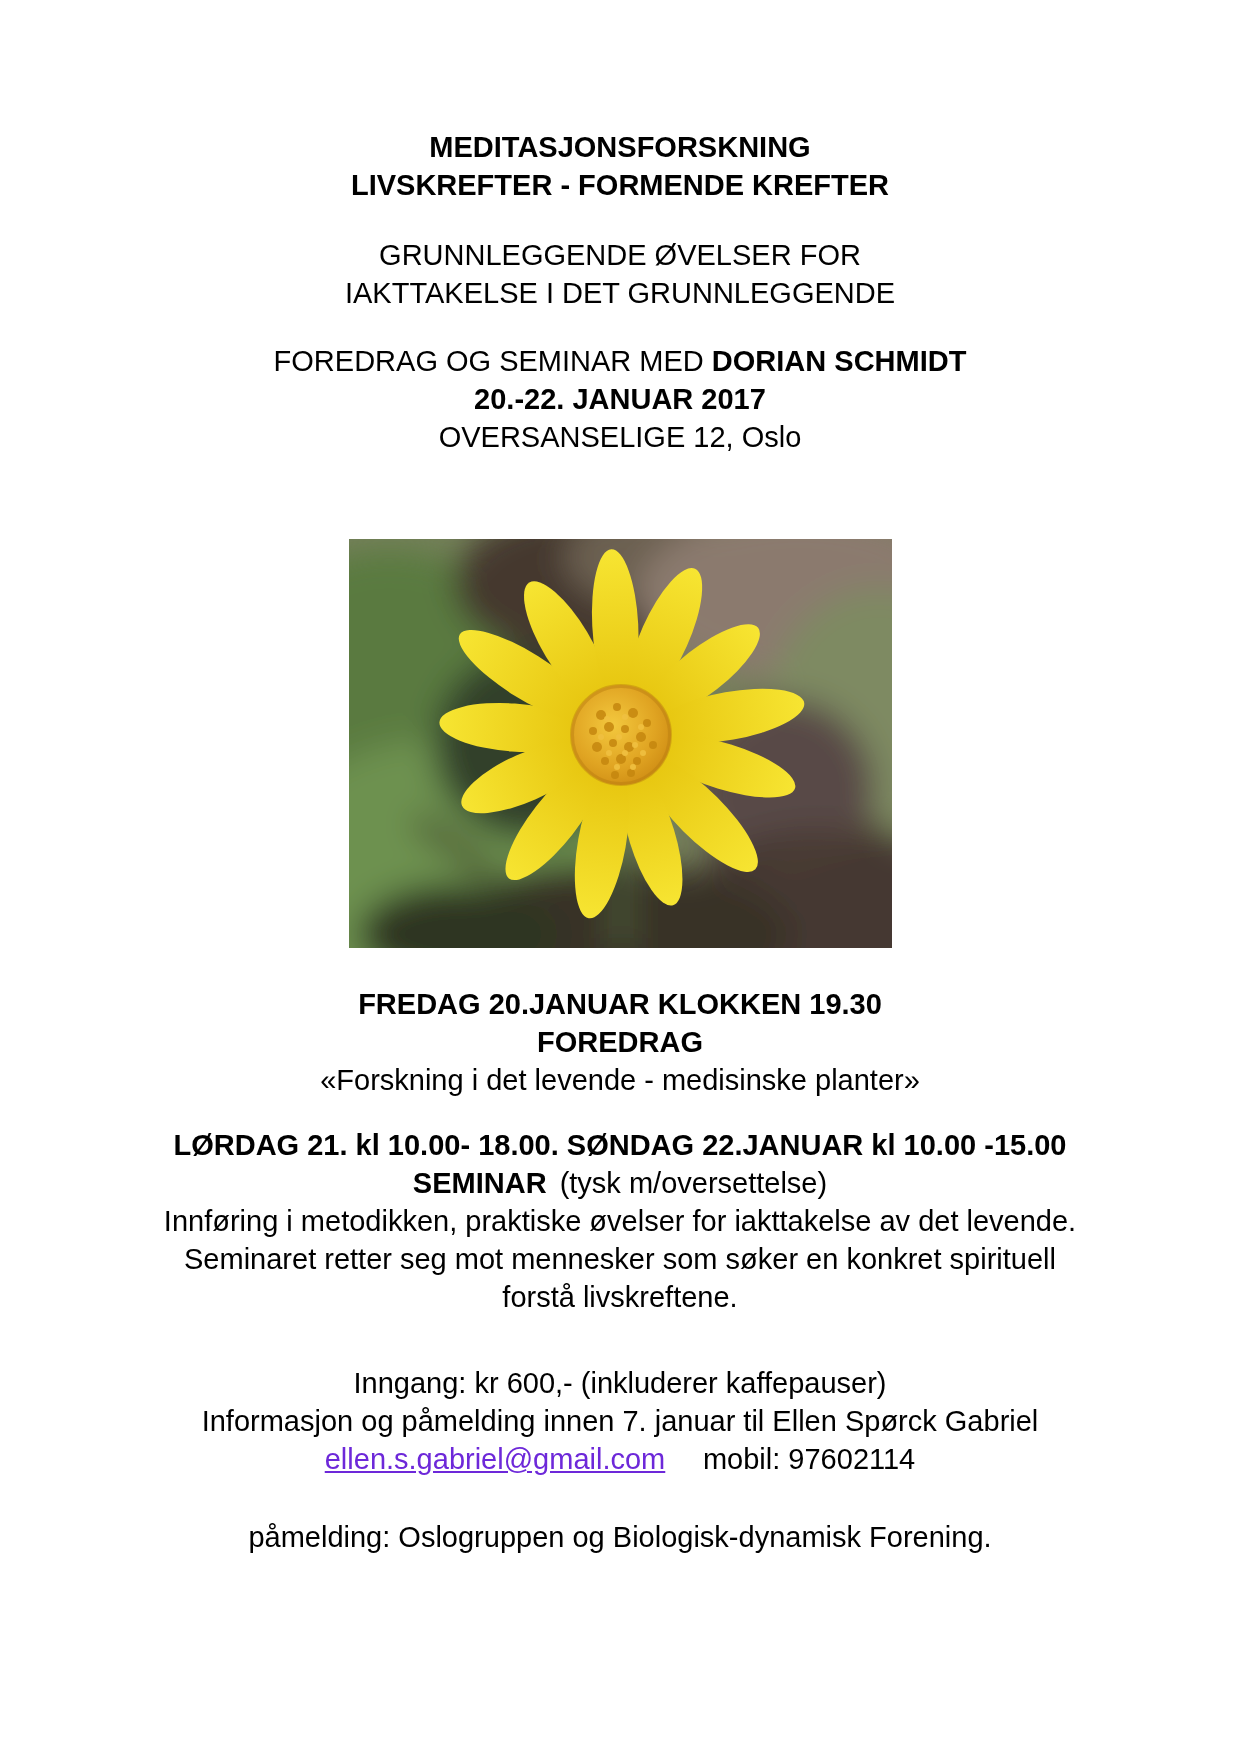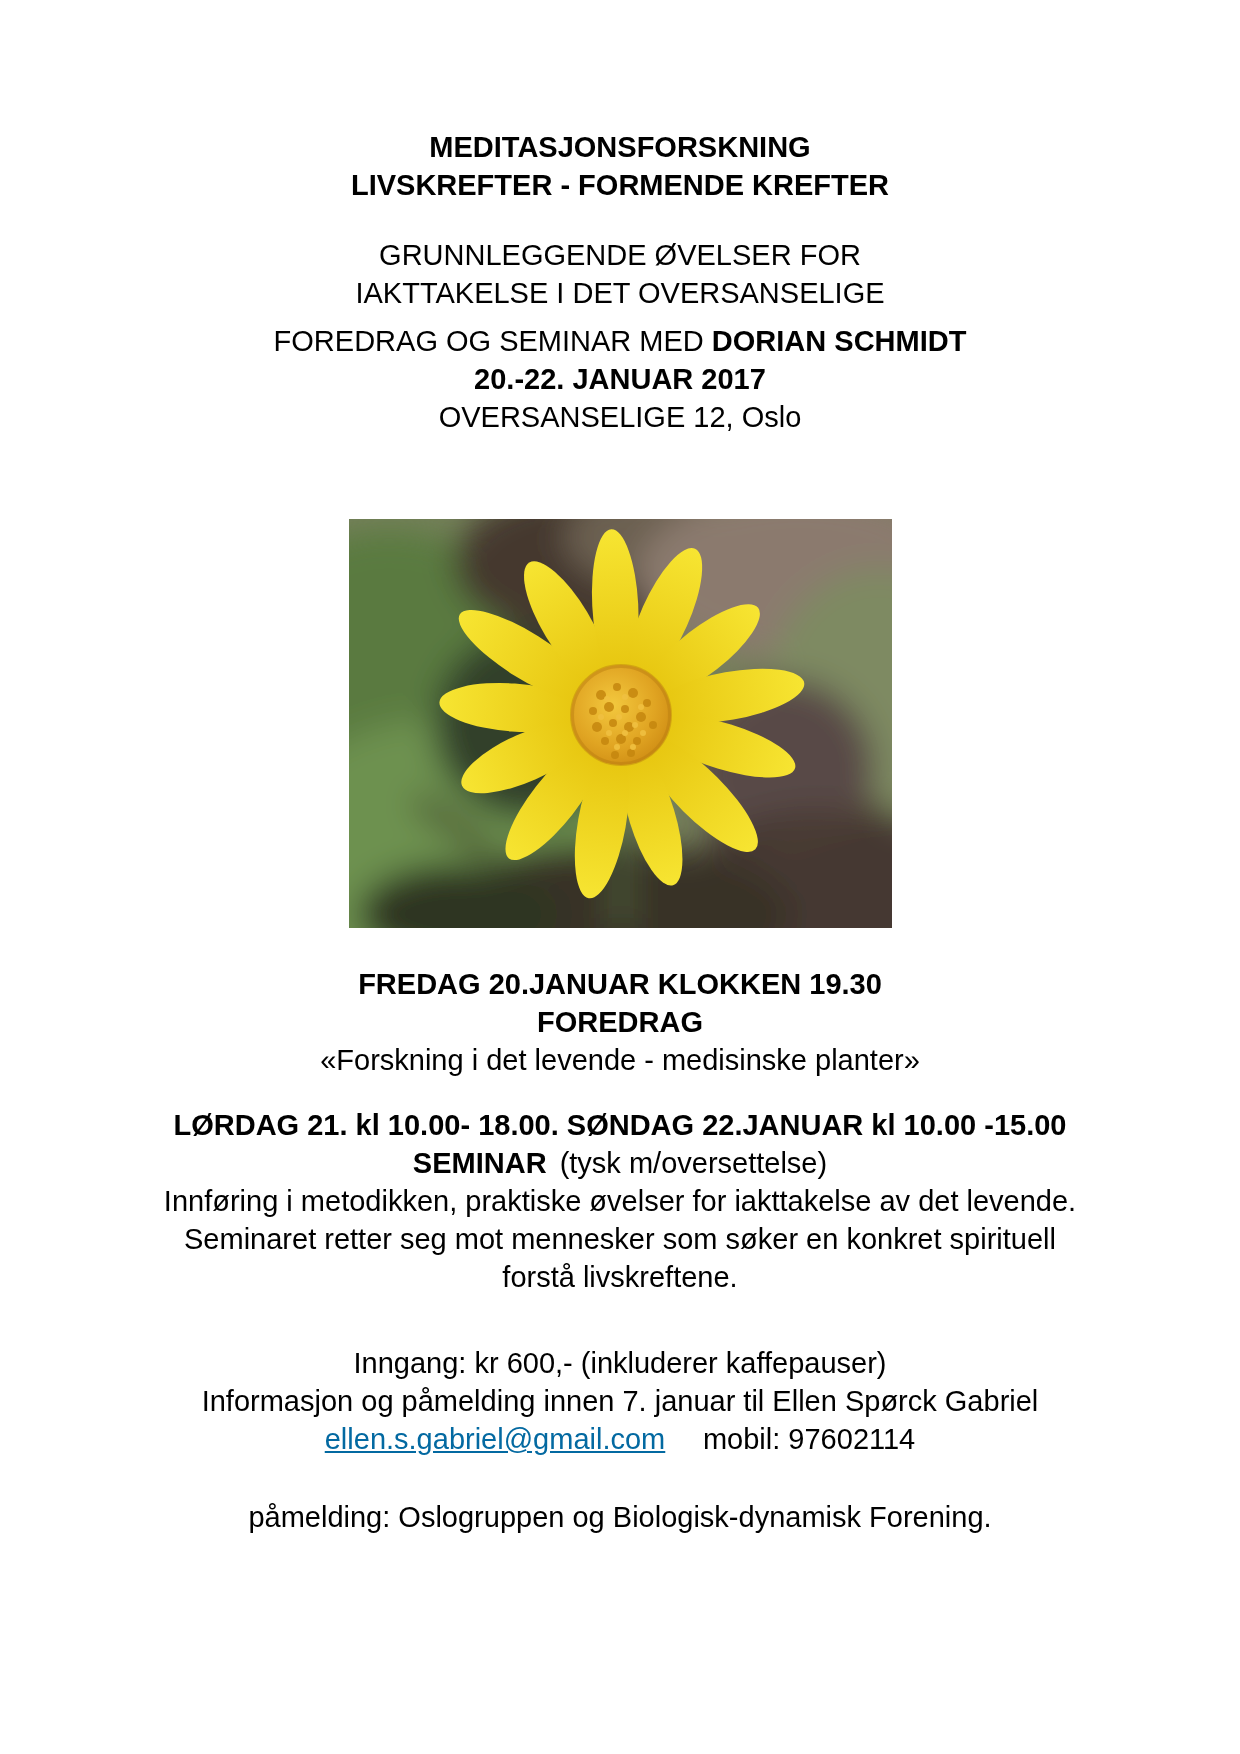--- a/index.html
+++ b/index.html
@@ -13,48 +13,48 @@
     font-size:29px;line-height:38px;
     text-align:center;
     box-sizing:border-box;
     padding:128px 50px 0 50px;
     overflow:hidden;
   }
   .block{margin:0;}
   .line{white-space:nowrap;}
   .bold{font-weight:bold;}
   .mb-title{margin-bottom:32px;}
-  .mb-subtitle{margin-bottom:10px;}
+  .mb-subtitle{margin-bottom:30px;}
   .photo-wrap{
     width:543px;height:409px;
     margin:83px auto 37px auto;
     overflow:hidden;
   }
   .photo-wrap svg{display:block;}
   .mb-friday{margin-bottom:27px;}
   .mb-weekend{margin-bottom:48px;}
   .mb-registration{margin-bottom:40px;}
   .note-gap{margin-left:0.45em;}
   .wide-gap{margin-left:0.9em;}
-  .email-link{color:#0369a1;text-decoration:underline;}
+  .email-link{color:#6d28d9;text-decoration:underline;}
   .phone-gap{margin-left:1.3em;}
 </style>
 </head>
 <body>
 
 <div class="page">
 
   <section class="block mb-title">
     <div class="line bold">MEDITASJONSFORSKNING</div>
     <div class="line bold">LIVSKREFTER - FORMENDE KREFTER</div>
   </section>
 
   <section class="block mb-subtitle">
     <div class="line">GRUNNLEGGENDE ØVELSER FOR</div>
-    <div class="line">IAKTTAKELSE I DET OVERSANSELIGE</div>
+    <div class="line">IAKTTAKELSE I DET GRUNNLEGGENDE</div>
   </section>
 
   <section class="block">
     <div class="line"><span>FOREDRAG OG SEMINAR MED </span><span class="bold">DORIAN SCHMIDT</span></div>
     <div class="line bold">20.-22. JANUAR 2017</div>
     <div class="line">OVERSANSELIGE 12, Oslo</div>
   </section>
 
   <div class="photo-wrap">
     <svg width="543" height="409" viewBox="0 0 543 409" xmlns="http://www.w3.org/2000/svg">

